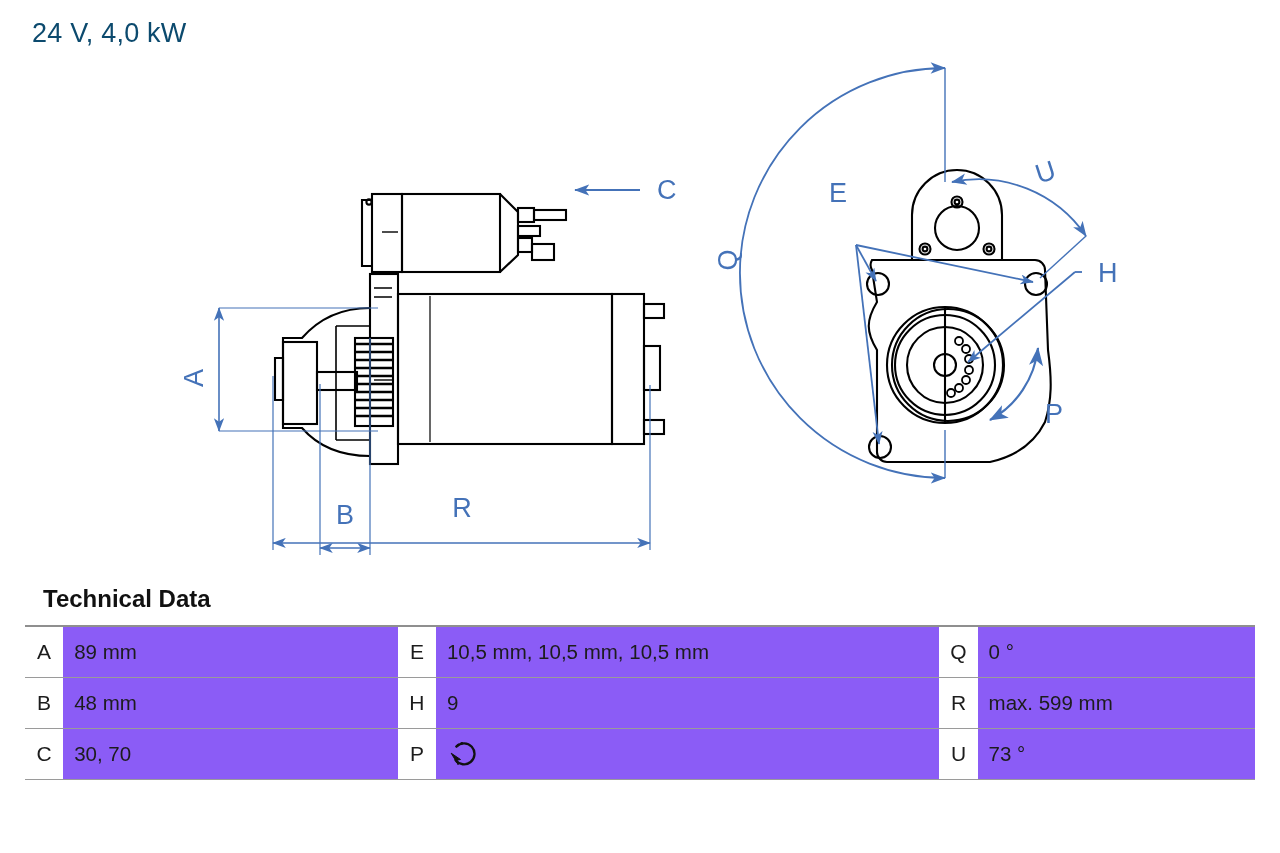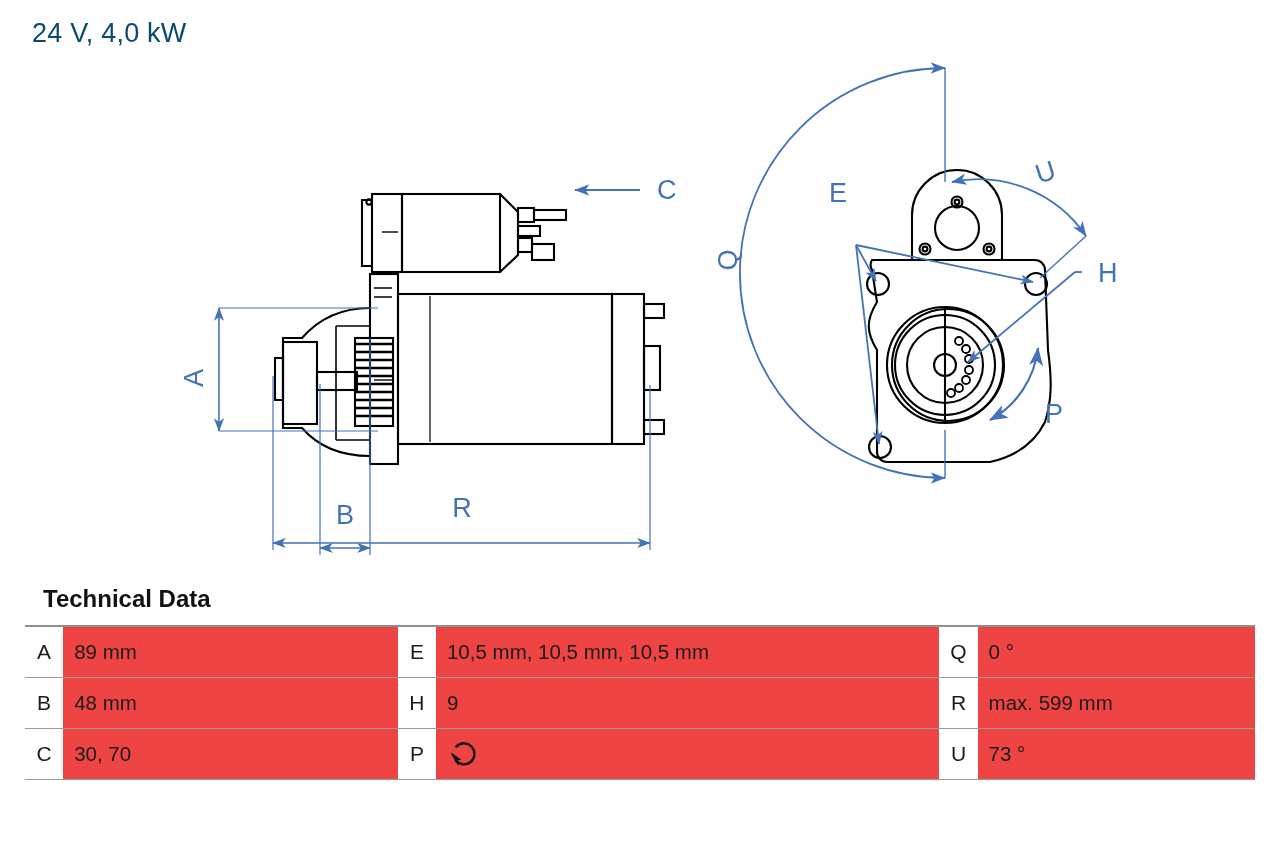--- a/index.html
+++ b/index.html
@@ -80,21 +80,21 @@
   .tech-table tr:first-child td { border-top: 2px solid #8f8f8f; }
   .tech-table tr:last-child td { border-bottom: 1px solid #9a9a9a; }
 
   td.key {
     width: 38px;
     text-align: center;
     background: #ffffff;
     font-size: 21px;
   }
   td.val {
-    background: #ef4444;
+    background: #8b5cf6;
     padding-left: 11px;
   }
   td.val-a { width: 322px; }
   td.val-b { width: 490px; margin-top: 44px; }
   td.val-c { width: 265px; }
 
   .rot-icon {
     display: inline-block;
     width: 34px;
     height: 30px;

